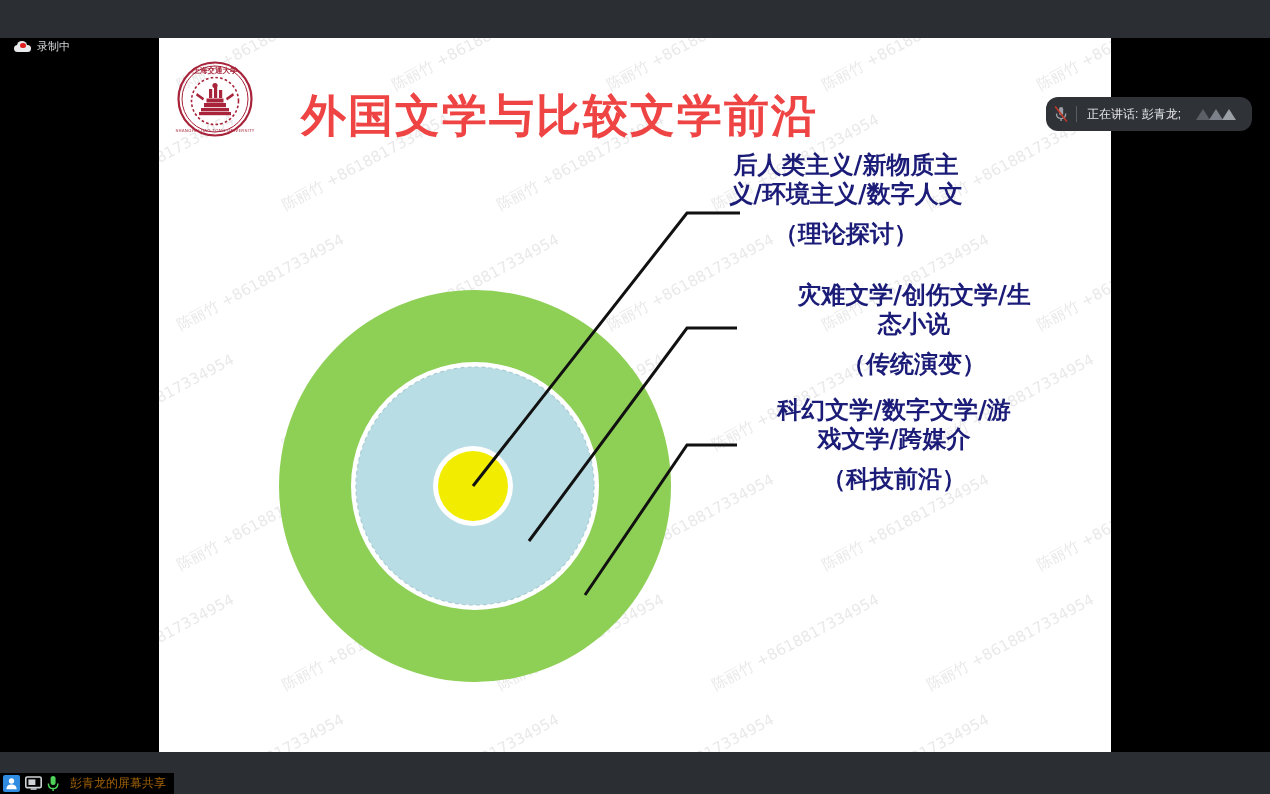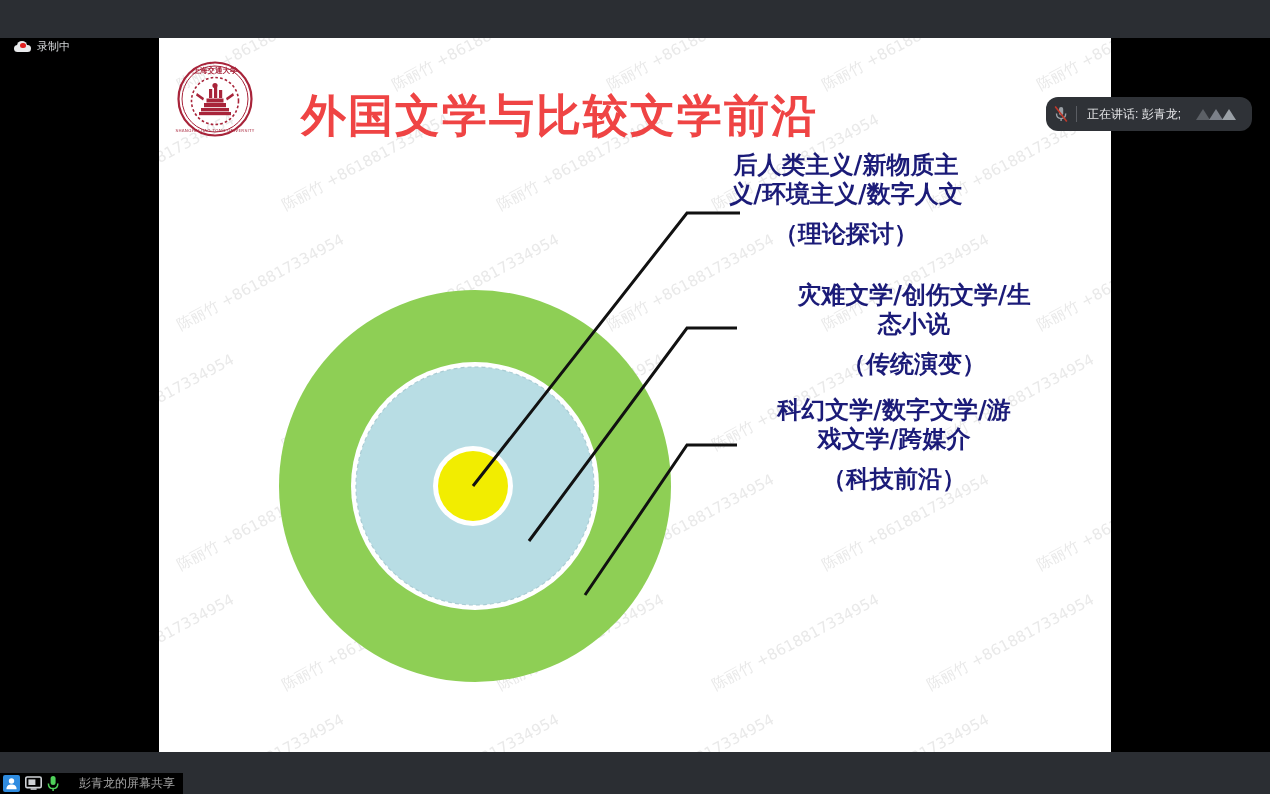--- a/index.html
+++ b/index.html
@@ -192,24 +192,24 @@
     left: 0; top: 773px;
     height: 21px;
     display: flex;
     align-items: center;
     gap: 5px;
     padding: 0 8px 0 3px;
     background: #000000;
     z-index: 50;
   }
   #share-status .share-label {
-    color: #a3a3a3;
+    color: #a16207;
     font-size: 12px;
     white-space: nowrap;
-    margin-left: 15px;
+    margin-left: 6px;
   }
   .sb-icon { display: flex; align-items: center; flex: none; }
 </style>
 </head>
 <body>
 
 <div id="app-root">
 
   <div id="top-bar"></div>
   <div id="bottom-bar"></div>

